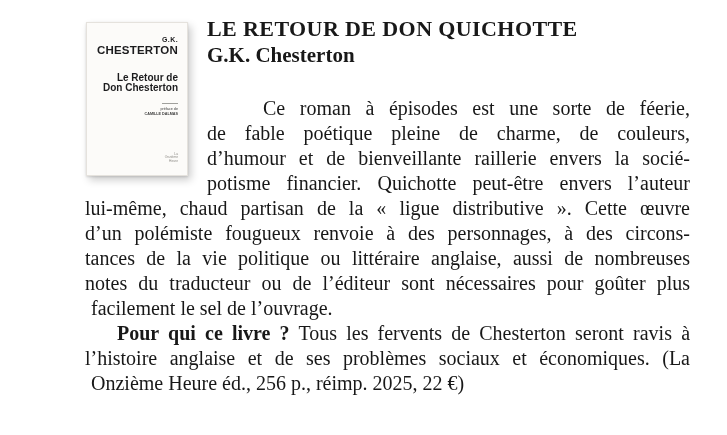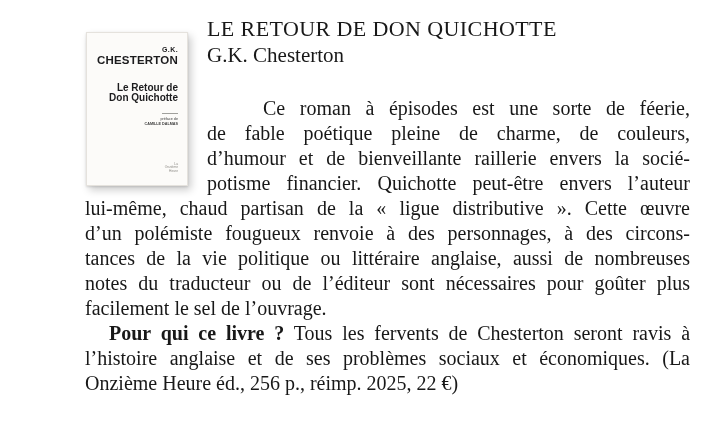--- a/index.html
+++ b/index.html
@@ -13,21 +13,21 @@
   .page {
     position:relative;
     width:727px; height:435px;
     padding:16px 37px 0 85px;
     box-sizing:border-box;
   }
 
   
   .cover {
     position:absolute;
-    left:86px; top:32px;
+    left:86px; top:22px;
     width:102px; height:154px;
     background:#fcfbf9;
     border:1px solid #e5e2dd;
     box-shadow: 3px 4px 8px rgba(0,0,0,0.20), 0 1px 2px rgba(0,0,0,0.12);
     box-sizing:border-box;
   }
   .cover-inner {
     position:relative; height:100%;
     text-align:right;
     padding:13px 9px 0 0;
@@ -44,49 +44,49 @@
   .cover-preface .pref-name { font-weight:bold; }
   .cover-publisher {
     position:absolute; right:9px; bottom:13px;
     font-size:6px; line-height:6.5px; color:#8d8b86;
     transform:scale(0.55); transform-origin:bottom right;
     text-align:right;
   }
 
   
   .heading { margin-left:122px; }
-  .title   { font-size:22px; font-weight:normal; line-height:26px; letter-spacing:0.4px; }
-  .author  { font-size:21px; font-weight:normal; line-height:26px; }
+  .title   { font-size:22px; font-weight:bold; line-height:26px; letter-spacing:0.4px; }
+  .author  { font-size:21px; font-weight:bold; line-height:26px; }
 
   
   .bodytext { margin-top:7px; font-size:20px; line-height:25px; }
   .line {
     text-align:justify;
     text-align-last:justify;
     -moz-text-align-last:justify;
     white-space:normal;
   }
   .line.narrow { margin-left:122px; }
   .line.first-indent { text-indent:56px;margin-top:28px; }
   .line.p2-indent { text-indent:24px; }
-  .line.lastline { text-align:center; text-align-last:left; -moz-text-align-last:left; }
-  .bold { font-weight:bold; }
+  .line.lastline { text-align:center; text-align-last:left;margin-left:6px; -moz-text-align-last:left; }
+  .bold { font-weight:bold;margin-left:8px; }
 </style>
 </head>
 <body>
 
 <div class="page">
 
   <div class="cover">
     <div class="cover-inner">
       <div class="cover-gk">G.K.</div>
       <div class="cover-surname">CHESTERTON</div>
       <div class="cover-title">
         <div>Le Retour de</div>
-        <div>Don Quichotte</div>
+        <div>Don Chesterton</div>
       </div>
       <div class="cover-rule"></div>
       <div class="cover-preface">
         <div class="pref-label">préface de</div>
         <div class="pref-name">CAMILLE DALMAS</div>
       </div>
       <div class="cover-publisher">
         <div>La</div>
         <div>Onzième</div>
         <div>Heure</div>

